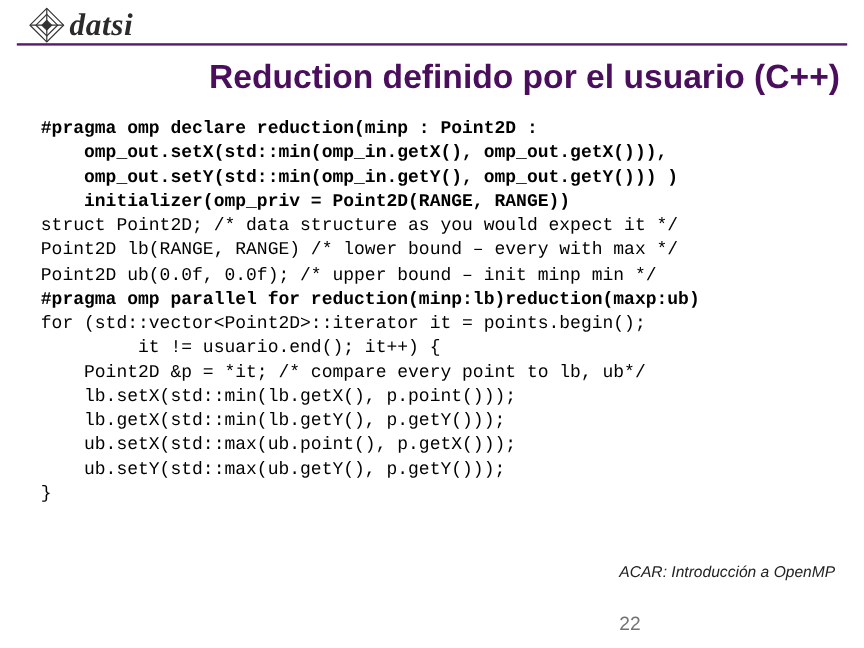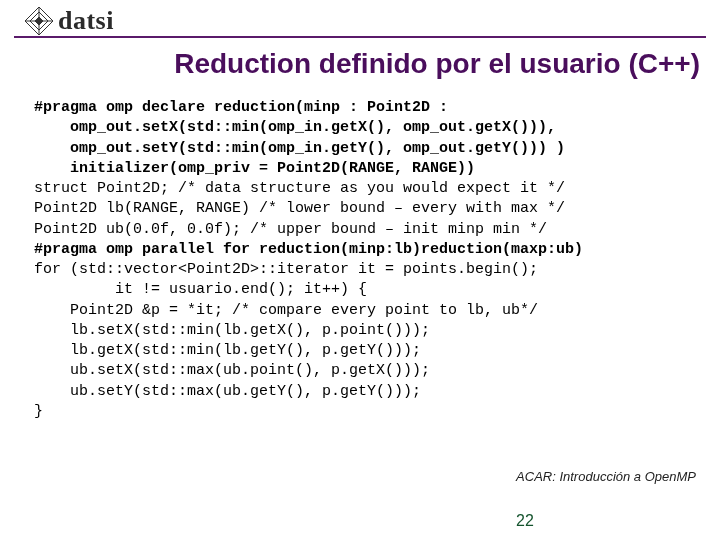--- a/index.html
+++ b/index.html
@@ -23,20 +23,21 @@
     display: flex;
     align-items: center;
     gap: 4px;
   }
   .logo-icon svg {
     display: block;
   }
   .logo-text {
     font-family: "Brush Script MT", cursive;
     font-size: 26px;
+    font-style: italic;
     font-weight: bold;
     color: #2b2b2b;
     letter-spacing: 0.5px;
   }
   .title {
     font-size: 28px;
     font-weight: bold;
     color: #4a0e5c;
     text-align: right;
     margin: 10px 0 18px 0;
@@ -60,21 +61,21 @@
     gap: 28px;
     flex-direction: column;
   }
   .footer-text {
     font-size: 13px;
     font-style: italic;
     color: #222;
   }
   .page-num {
     font-size: 16px;
-    color: #14532d;
+    color: #737373;
   }
 </style>
 </head>
 <body>
 
 <div class="header">
   <div class="logo">
     <span class="logo-icon">
       <svg width="30" height="30" viewBox="0 0 30 30">
         <g fill="none" stroke="#333" stroke-width="1">

